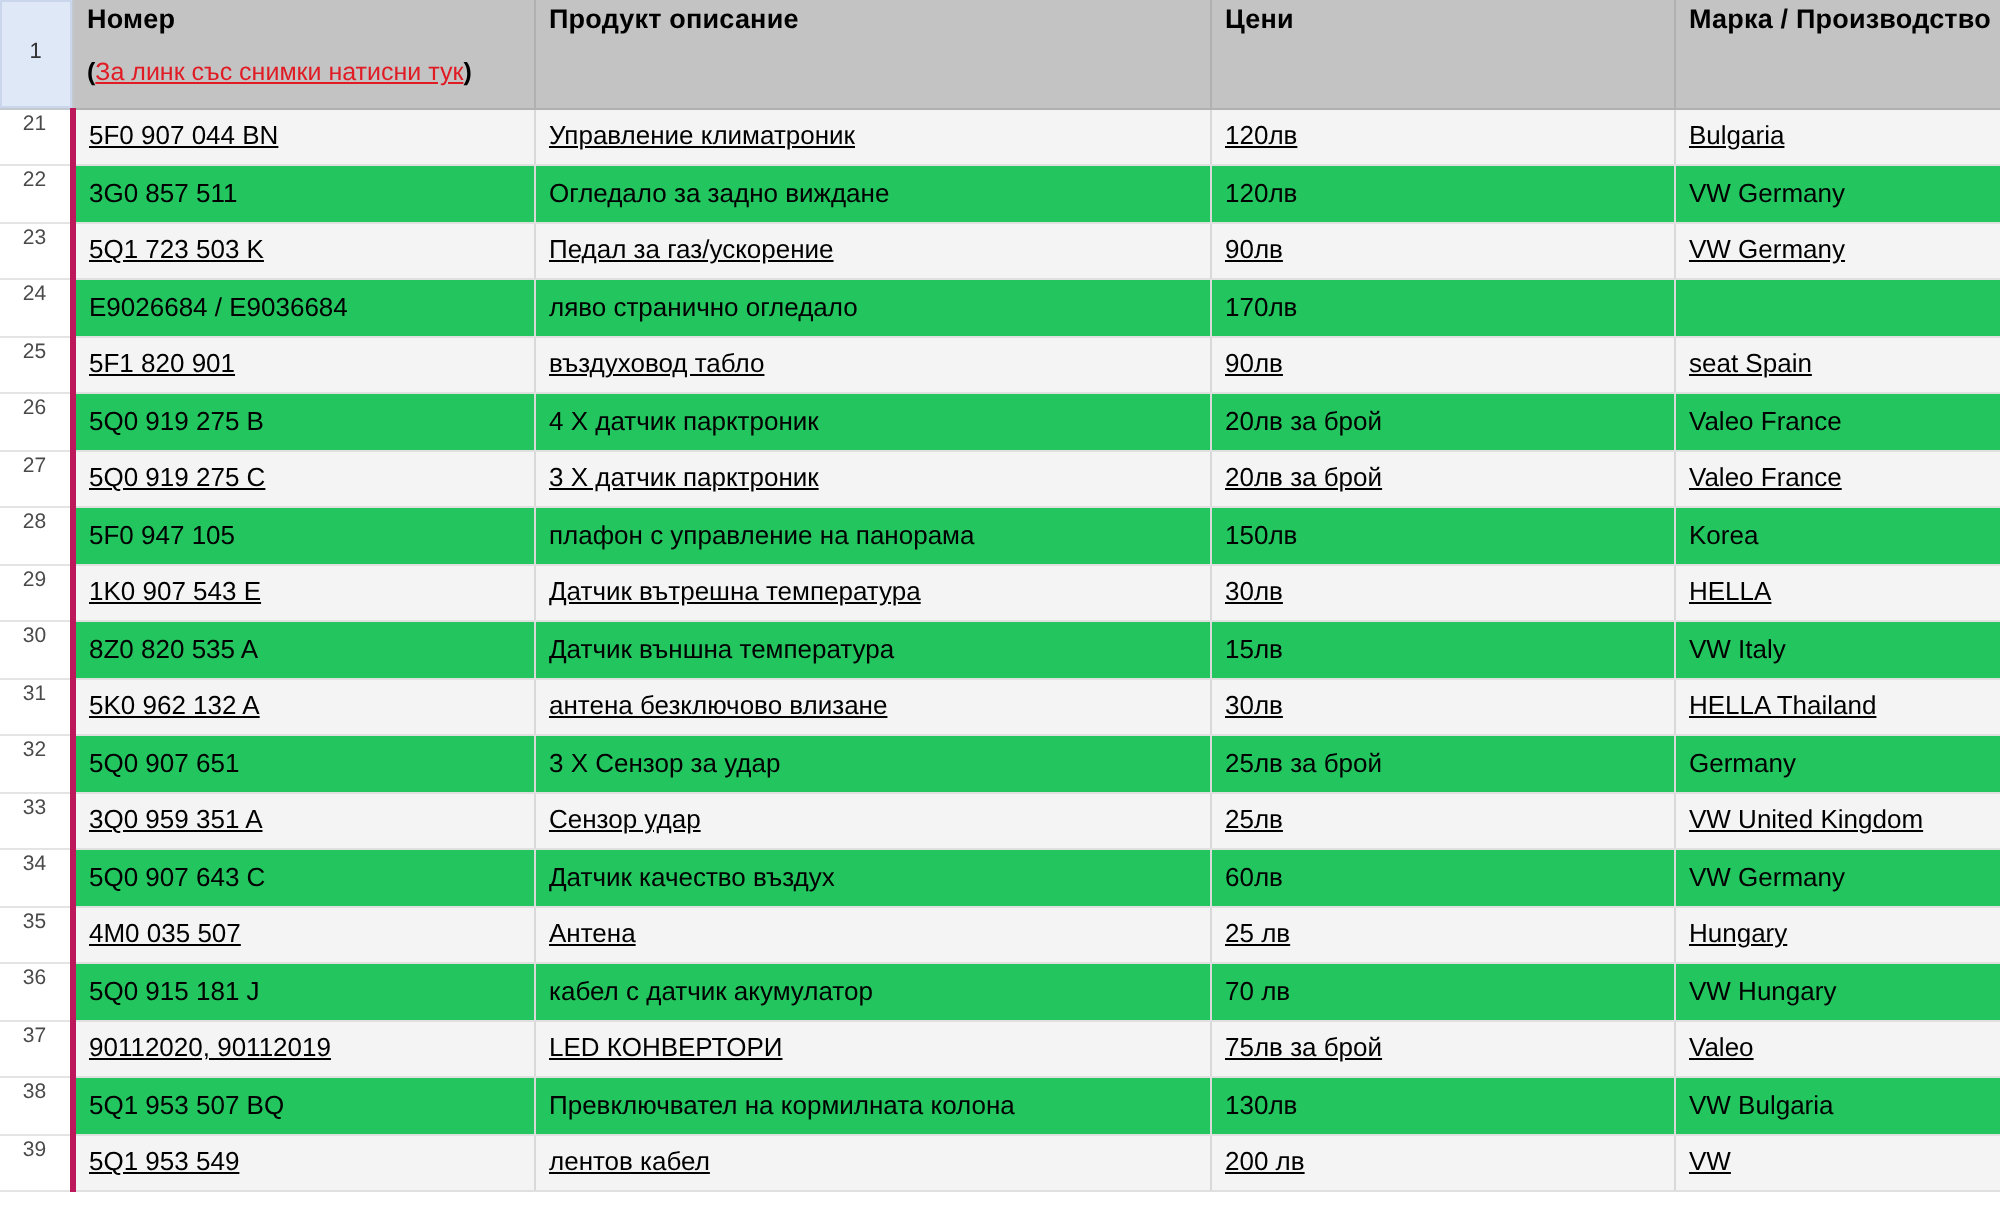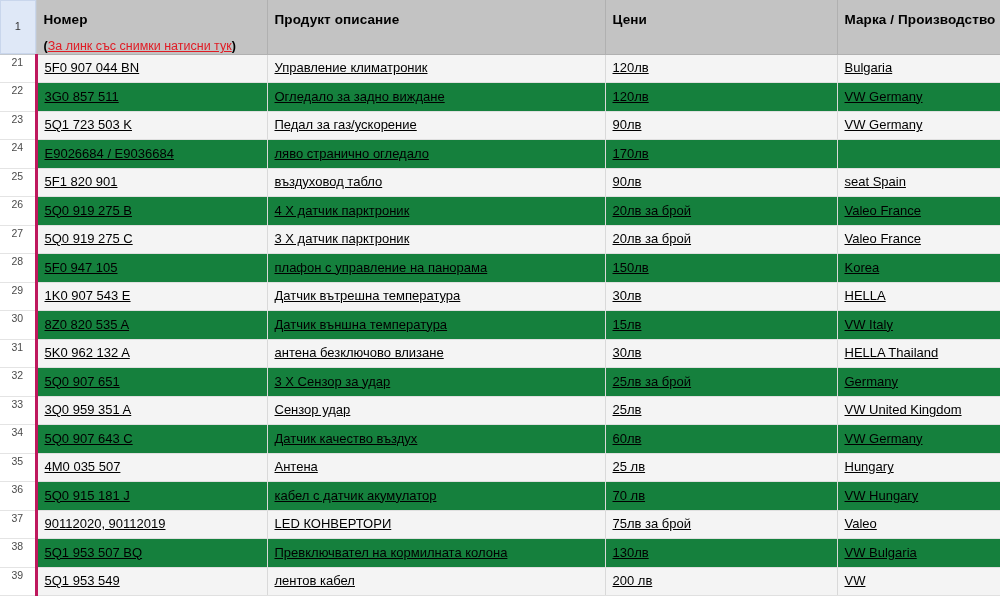--- a/index.html
+++ b/index.html
@@ -56,21 +56,21 @@
     vertical-align: middle;
     font-size: 11px;
     color: #333333;
     box-shadow: inset 0 0 0 1px rgba(160,180,215,0.35);
   }
 
   th.head-cell {
     background: #c3c3c3;
     border-right: 1px solid #b0b0b0;
     border-bottom: 1px solid #b0b0b0;
-    padding: 12px 0 0 7px;
+    padding: 2px 0 0 7px;
     vertical-align: top;
     color: #000000;
   }
   th.head-cell .head-title {
     display: block;
     font-weight: bold;
     font-size: 13.5px;
     line-height: 16px;
     letter-spacing: 0.1px;
   }
@@ -102,21 +102,21 @@
     color: #4a4a4a;
   }
 
   td.data-cell {
     padding: 0 0 0 7px;
     font-size: 13px;
     color: #000000;
   }
 
   tr.stripe td.data-cell { background: #f4f4f4; text-decoration: underline; }
-  tr.plain  td.data-cell { background: #15803d; text-decoration: underline; }
+  tr.plain  td.data-cell { background: #22c55e; }
 
   
   .grid td.data-cell:last-child,
   .grid th.head-cell:last-child { border-right: none; }
 </style>
 </head>
 <body>
 
 <table class="grid">
   <colgroup>

